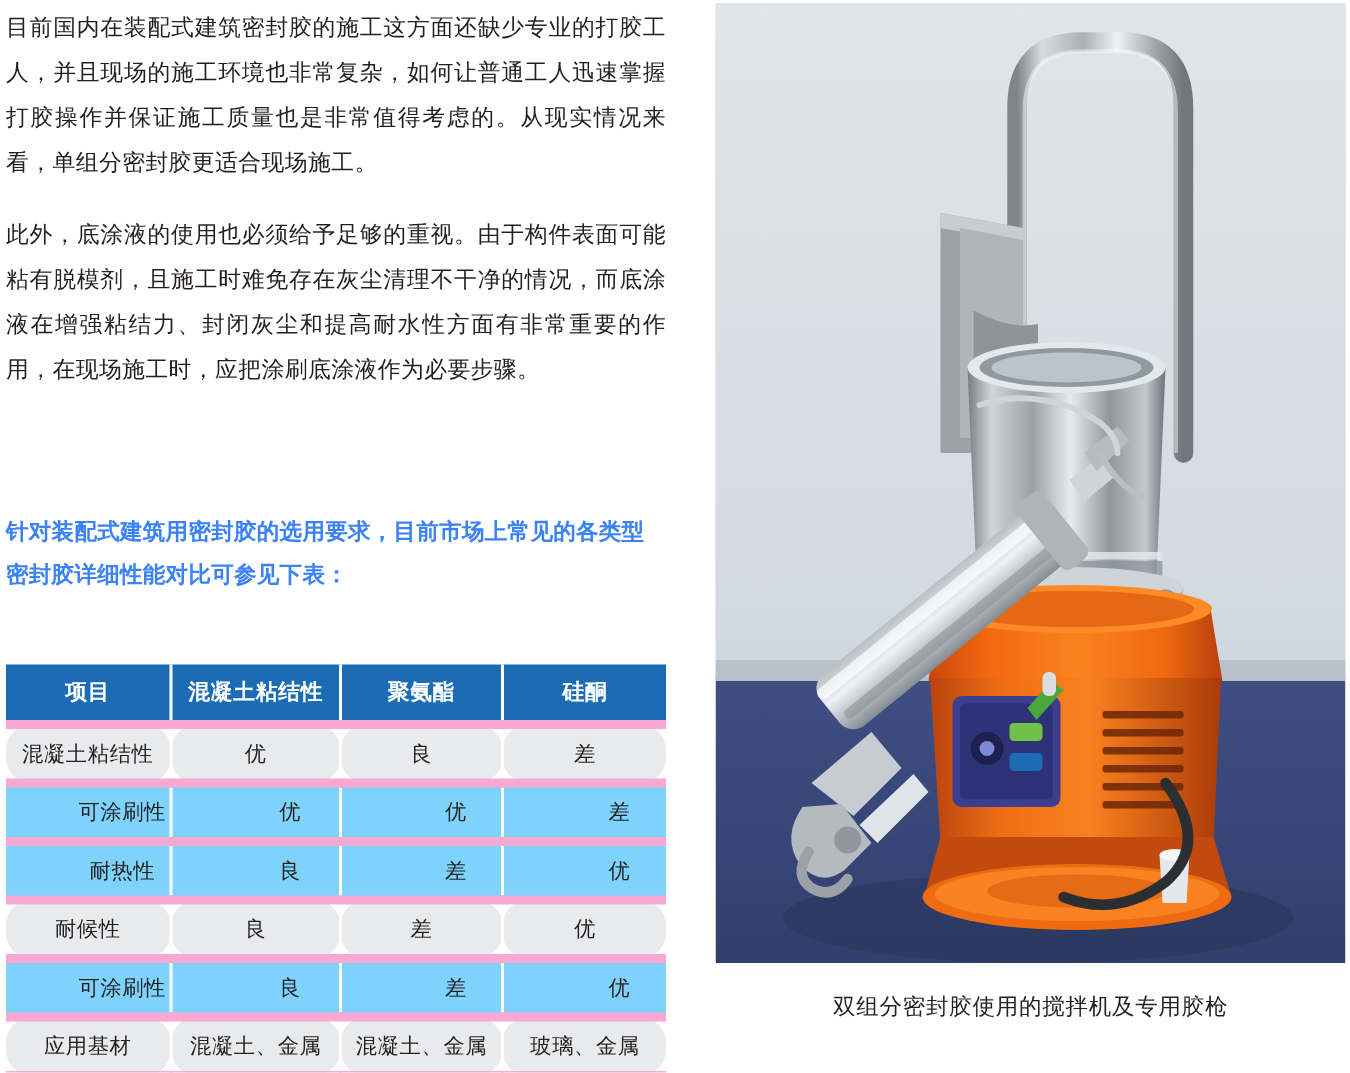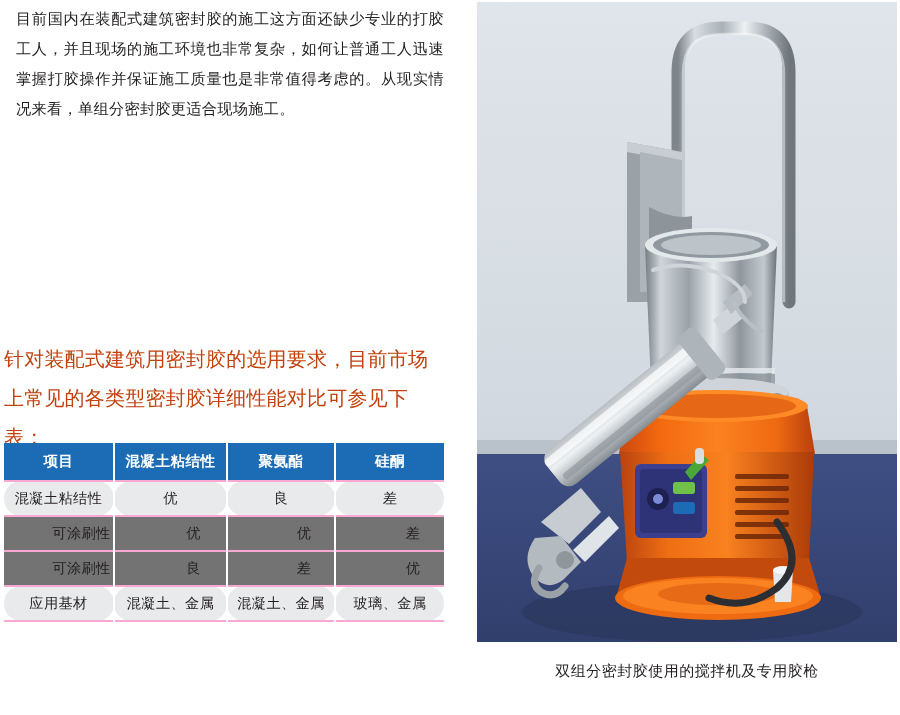--- a/index.html
+++ b/index.html
@@ -27,32 +27,32 @@
     height: 715px;
     padding: 0;
     box-sizing: border-box;
   }
   .body-par {
     font-size: 15.2px;
     line-height: 1.97;
     letter-spacing: 0.3px;
     color: #231f20;
     text-align: justify;
-    margin: 0 0 18px 12px;
+    margin: 0 0 18px 0;
     padding: 0 8px 0 4px;
     box-sizing: border-box;
     text-indent: 0;
   }
   .par-1 { margin-top: 4px; }
   .par-2 { margin-top: 18px; }
   .lead-in {
-    font-size: 20px;
+    font-size: 15px;
     line-height: 1.95;
-    font-weight: normal;
-    color: #c2410c;
+    font-weight: bold;
+    color: #3b82f6;
     letter-spacing: 0.2px;
     padding: 0 8px 0 4px;
     margin: 0;
     box-sizing: border-box;
   }
   .lead-in-wrap {
     position: absolute;
     left: 0;
     top: 340px;
     width: 452px;
@@ -83,23 +83,23 @@
   table.spec td {
     font-size: 14.2px;
     text-align: center;
     padding: 7px 2px;
     color: #231f20;
     border-right: 2px solid #ffffff;
     letter-spacing: 0.4px;
   }
   table.spec td:last-child { border-right: none; }
   table.spec tr.row-odd td { background: #e9eaec; border-radius: 17px; }
-  table.spec tr.row-even td { background: #737373; padding-left: 48px; }
+  table.spec tr.row-even td { background: #7dd3fc; padding-left: 48px; }
   table.spec tr td:first-child { text-align: center; }
-  table.spec tr { border-bottom: 2px solid #f9a8d4; }
+  table.spec tr { border-bottom: 6px solid #f9a8d4; }
   col.c1 { width: 110px; }
   col.c2 { width: 113px; }
   col.c3 { width: 108px; }
   col.c4 { width: 109px; }
 
   
   .right-col {
     position: absolute;
     left: 477px;
     top: 0;
@@ -128,20 +128,21 @@
   
   .photo svg { display: block; }
 </style>
 </head>
 <body>
 
 <div class="page">
 
   <div class="left-col">
     <p class="body-par par-1">目前国内在装配式建筑密封胶的施工这方面还缺少专业的打胶工人，并且现场的施工环境也非常复杂，如何让普通工人迅速掌握打胶操作并保证施工质量也是非常值得考虑的。从现实情况来看，单组分密封胶更适合现场施工。</p>
+    <p class="body-par par-2">此外，底涂液的使用也必须给予足够的重视。由于构件表面可能粘有脱模剂，且施工时难免存在灰尘清理不干净的情况，而底涂液在增强粘结力、封闭灰尘和提高耐水性方面有非常重要的作用，在现场施工时，应把涂刷底涂液作为必要步骤。</p>
 
     <div class="lead-in-wrap">
       <p class="lead-in">针对装配式建筑用密封胶的选用要求，目前市场上常见的各类型密封胶详细性能对比可参见下表：</p>
     </div>
 
     <div class="table-wrap">
       <table class="spec">
         <colgroup>
           <col class="c1">
             <col class="c2">
@@ -163,20 +164,32 @@
             <td>良</td>
             <td>差</td>
           </tr>
           <tr class="row-even">
             <td>可涂刷性</td>
             <td>优</td>
             <td>优</td>
             <td>差</td>
           </tr>
           <tr class="row-even">
+            <td>耐热性</td>
+            <td>良</td>
+            <td>差</td>
+            <td>优</td>
+          </tr>
+          <tr class="row-odd">
+            <td>耐候性</td>
+            <td>良</td>
+            <td>差</td>
+            <td>优</td>
+          </tr>
+          <tr class="row-even">
             <td>可涂刷性</td>
             <td>良</td>
             <td>差</td>
             <td>优</td>
           </tr>
           <tr class="row-odd">
             <td>应用基材</td>
             <td>混凝土、金属</td>
             <td>混凝土、金属</td>
             <td>玻璃、金属</td>

